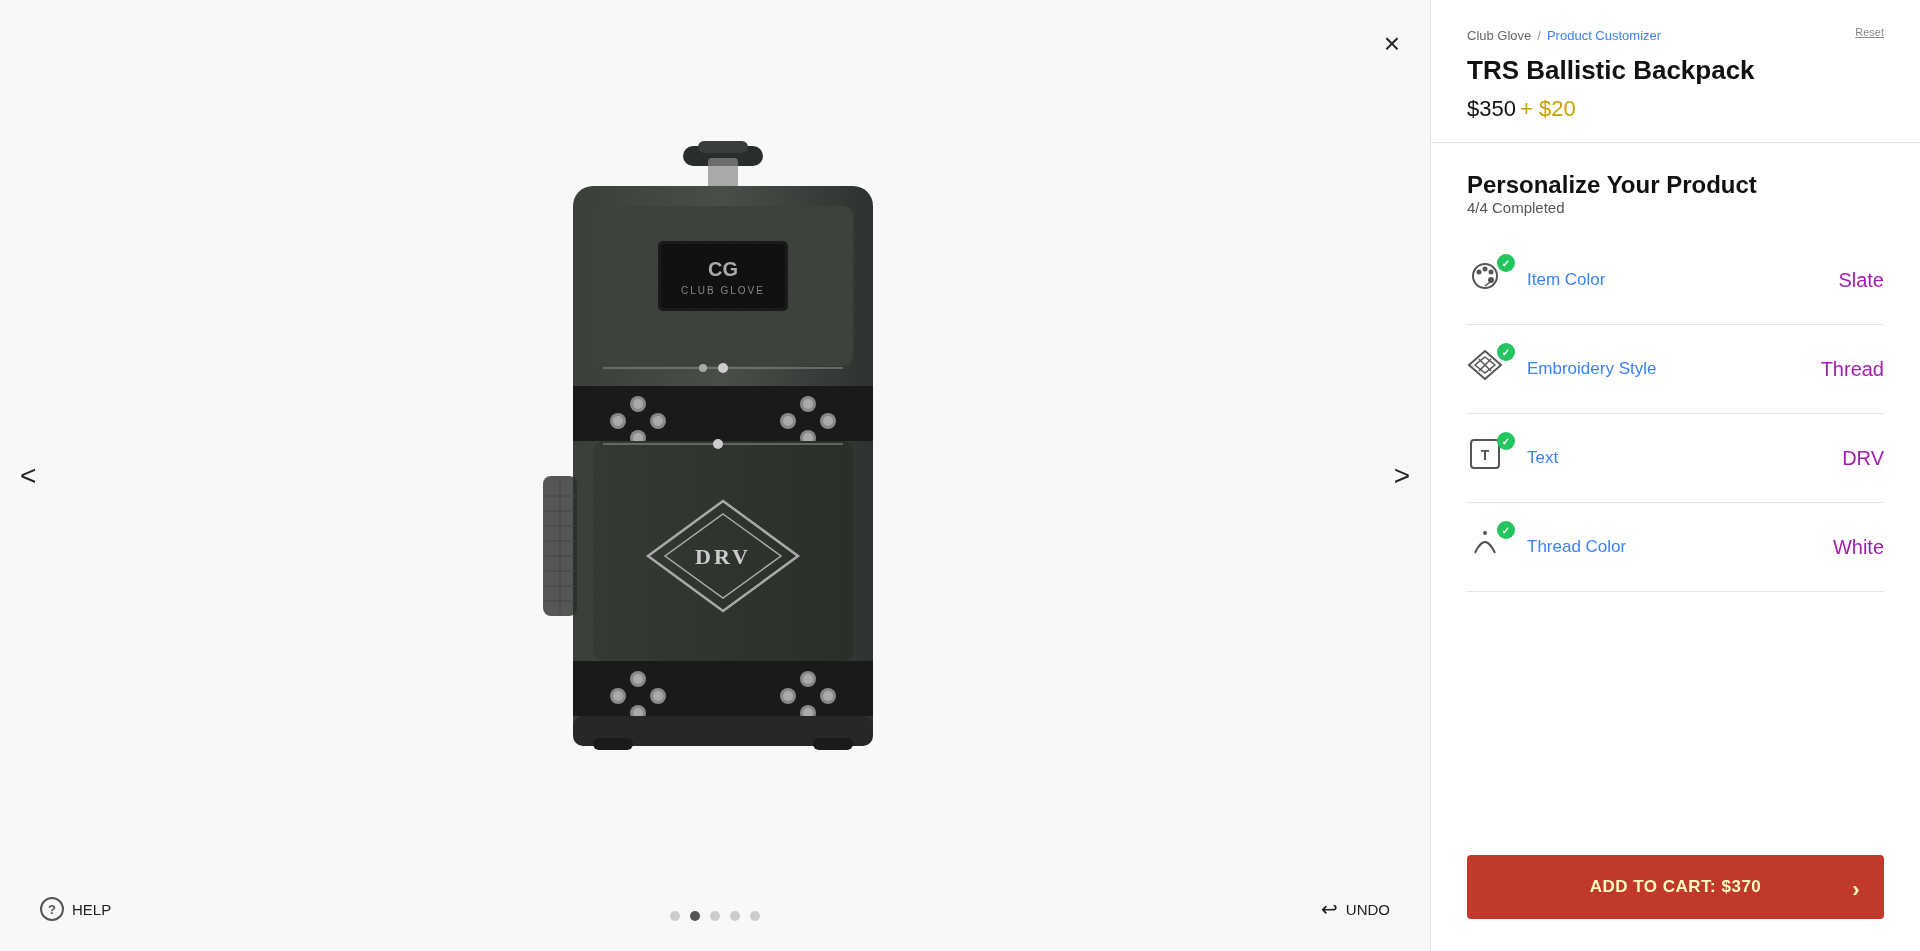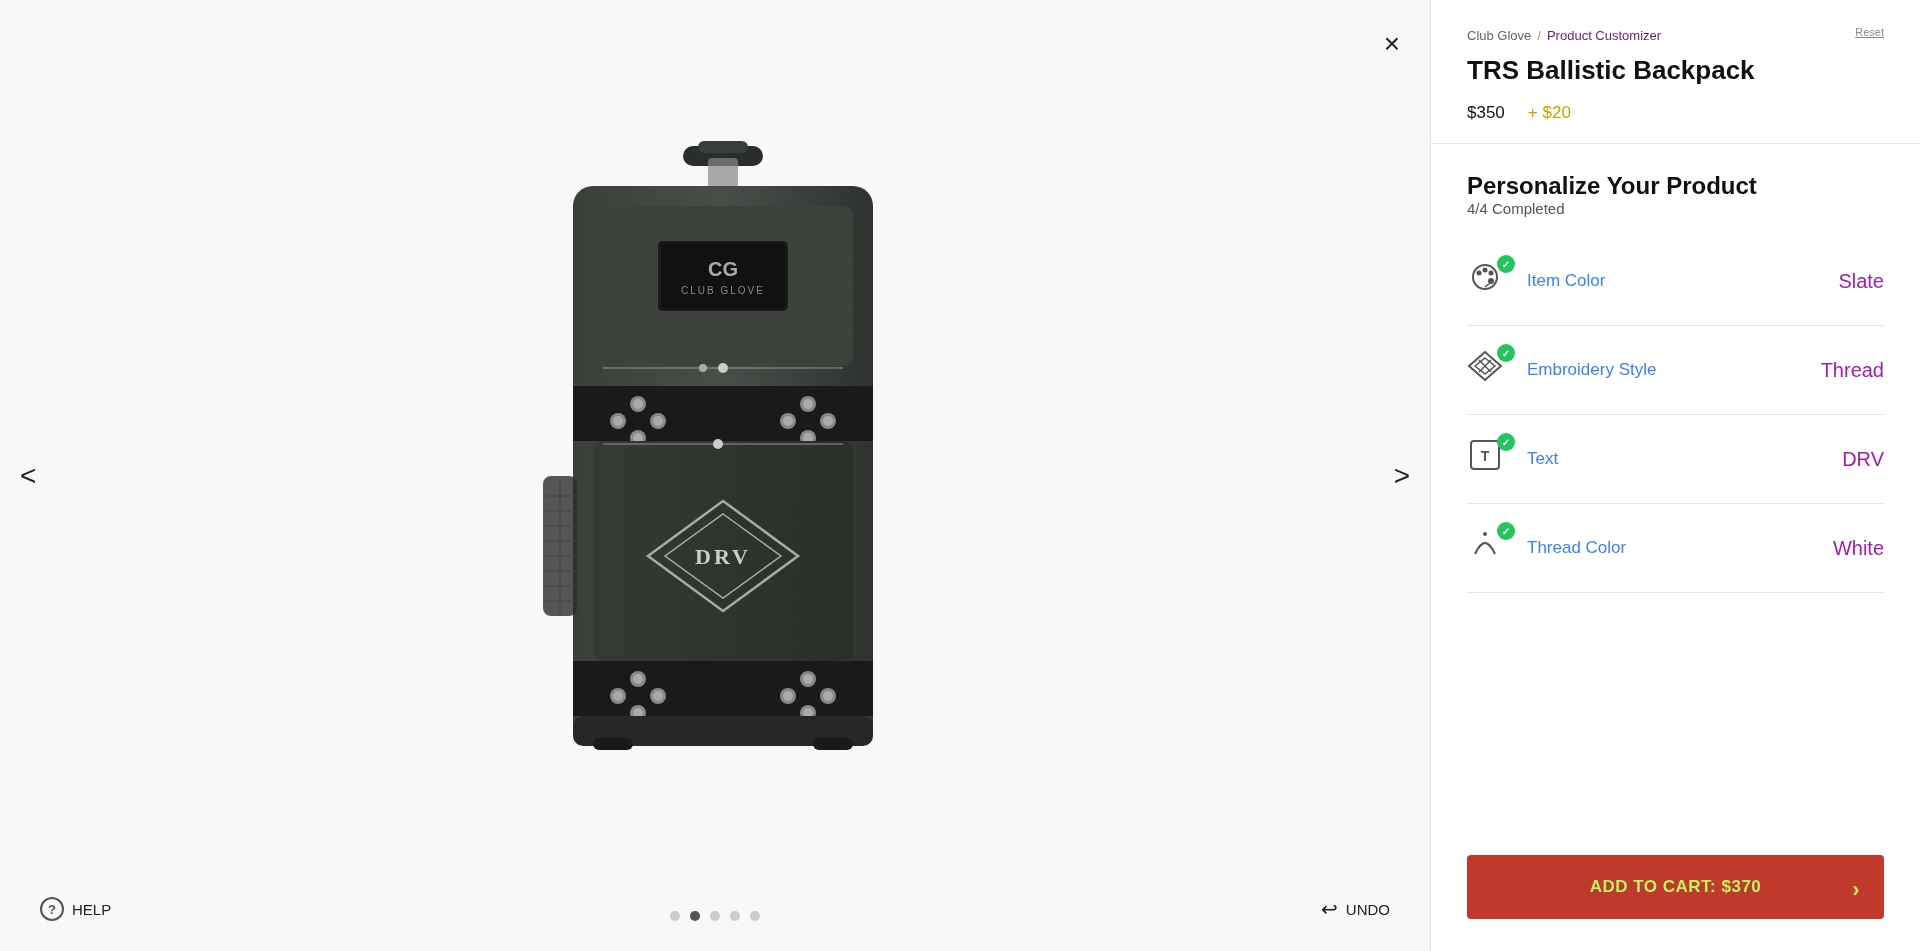--- a/index.html
+++ b/index.html
@@ -160,45 +160,45 @@
     .breadcrumb-link {
       color: #666;
       text-decoration: none;
     }
 
     .breadcrumb-separator {
       color: #999;
     }
 
     .breadcrumb-current {
-      color: #701a75;
+      color: #3b82f6;
     }
 
     .reset-link {
       float: right;
       font-size: 11px;
       color: #888;
       text-decoration: underline;
       cursor: pointer;
       margin-top: -2px;
     }
 
     .product-title {
       font-size: 26px;
       font-weight: 600;
       color: #111;
-      margin-bottom: 17px;
+      margin-bottom: 10px;
       line-height: 1.2;
     }
 
     .price-row {
       display: flex;
       align-items: center;
-      gap: 23px;
-      font-size: 17px;
+      gap: 4px;
+      font-size: 22px;
     }
 
     .price-base {
       color: #111;
       font-weight: 500;
     }
 
     .price-addon {
       color: #c8a000;
       font-weight: 500;
@@ -269,21 +269,21 @@
 
     .option-value {
       font-size: 20px;
       color: #a21caf;
       margin-left: 10px;
     }
 
     .add-to-cart-btn {
       margin: 24px 36px 32px 36px;
       background: #c0392b;
-      color: #bef264;
+      color: #fef9c3;
       border: none;
       border-radius: 4px;
       padding: 22px;
       font-size: 17px;
       font-weight: 700;
       cursor: pointer;
       width: calc(100% - 72px);
       text-align: center;
       letter-spacing: 0.5px;
       display: flex;

